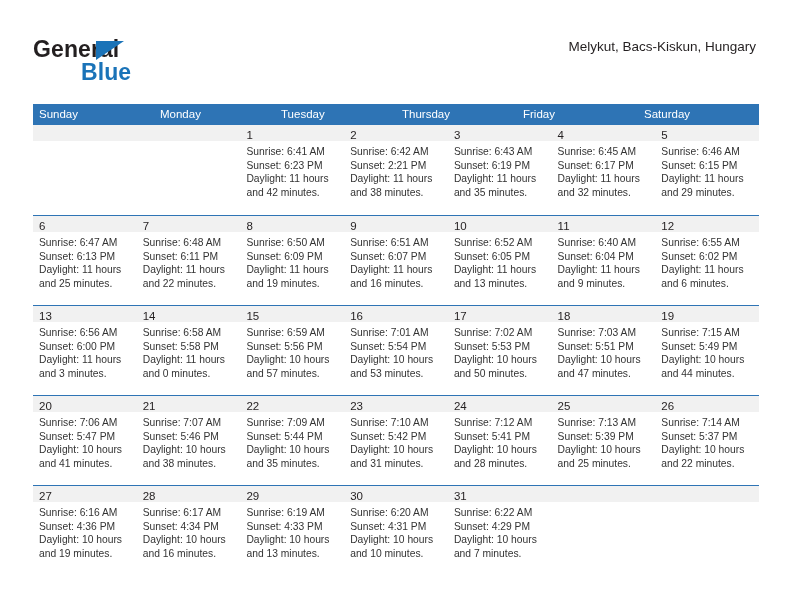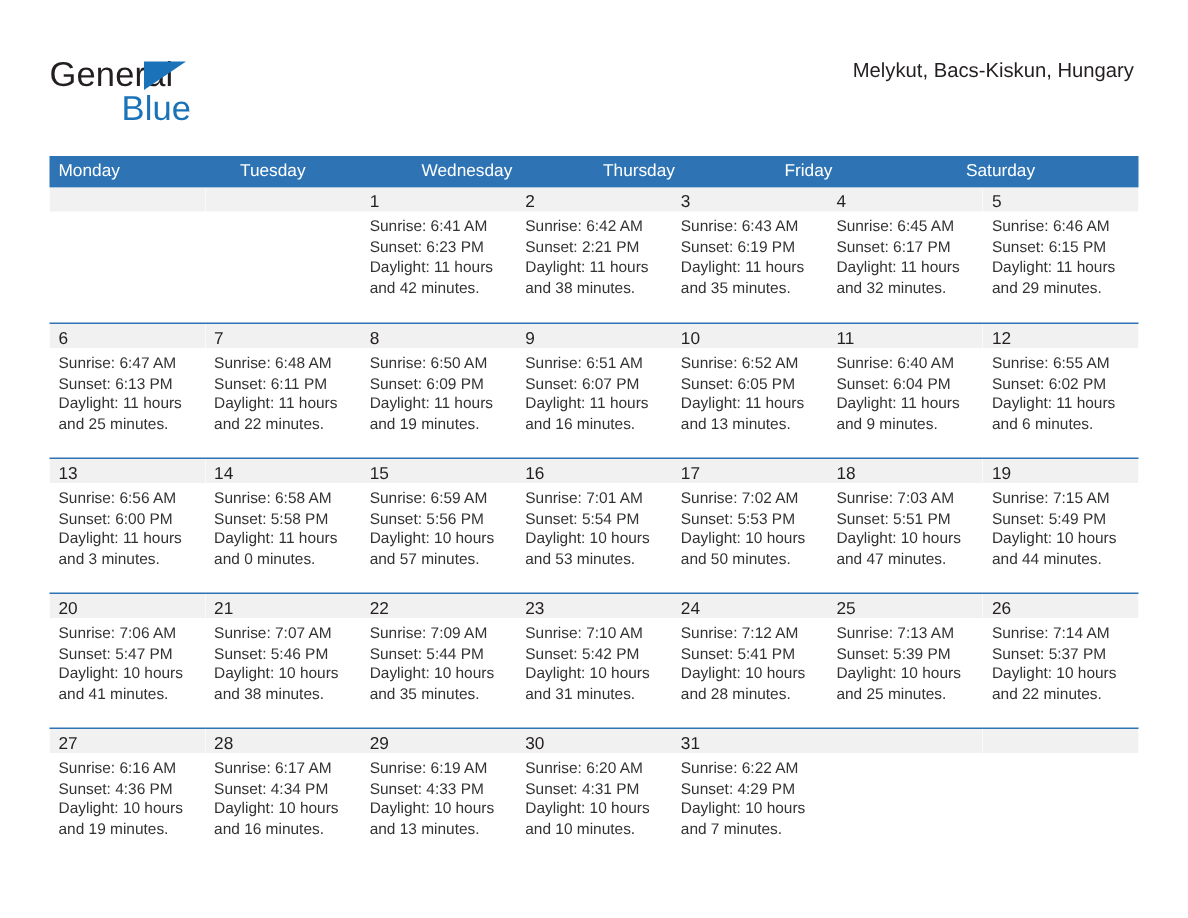--- a/index.html
+++ b/index.html
@@ -28,20 +28,21 @@
     top: 0;
     width: 792px;
     height: 100px;
   }
   .brand {
     position: absolute;
     left: 33px;
     top: 36px;
     width: 230px;
     height: 52px;
+    font-weight: bold;
   }
   .brand-general {
     position: absolute;
     left: 0;
     top: 0;
     font-size: 23px;
     letter-spacing: 0.1px;
     color: #231f20;
     line-height: 26px;
     font-family: "Liberation Sans", sans-serif;
@@ -163,23 +164,23 @@
     </div>
 
     <div class="title-block">
       <div class="cal-sub">Melykut, Bacs-Kiskun, Hungary</div>
     </div>
 
   </div>
 
   <div class="calendar">
     <div class="dow-row" id="dow-row">
+        <div class="dow">Sunday</div>
         <div class="dow">Monday</div>
         <div class="dow">Tuesday</div>
-        <div class="dow">Wednesday</div>
         <div class="dow">Thursday</div>
         <div class="dow">Friday</div>
         <div class="dow">Saturday</div>
       </div>
     <div id="weeks-container">
         <div class="week">
           <div class="cell empty">
             <div class="daynum-band"><span class="daynum"></span></div>
             <div class="cell-body"></div>
           </div>

